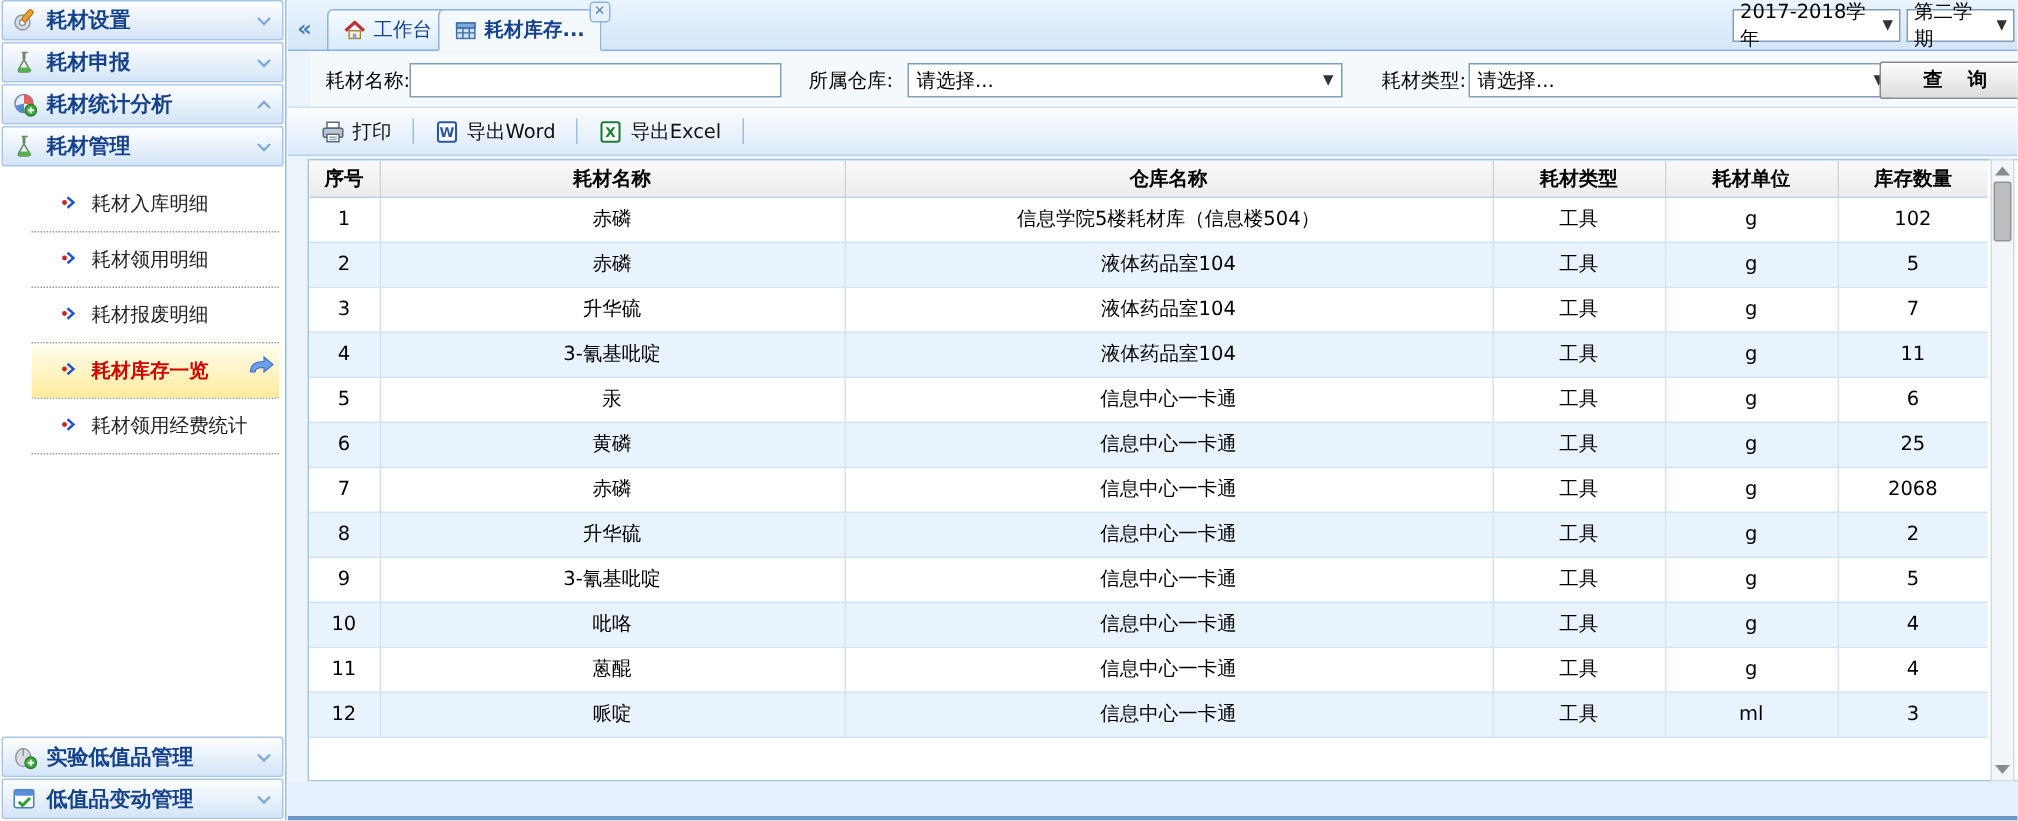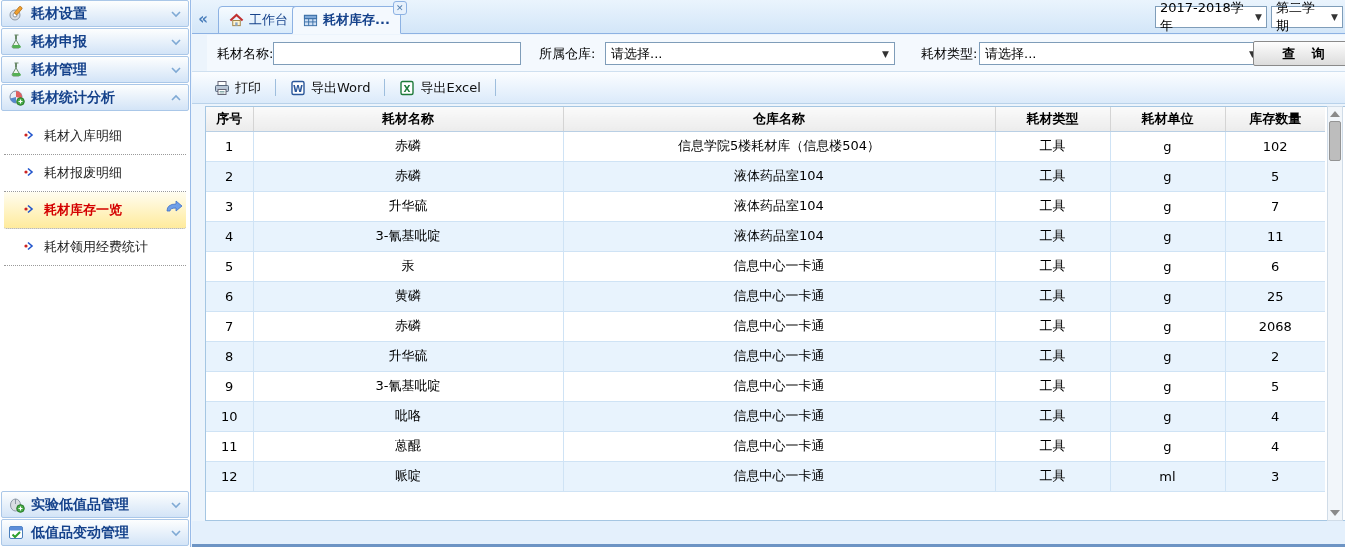--- a/index.html
+++ b/index.html
@@ -8,21 +8,21 @@
 
   
   .sidebar { position:absolute; left:0; top:0; width:191px; height:547px; background:#fff;
              border-right:1px solid #99bbe8; display:flex; flex-direction:column; }
   .acc-header { height:27px; flex:0 0 27px; display:flex; align-items:center; gap:6px; padding:0 6px;
                 background:linear-gradient(#fdfefe,#d3e4f7); border:1px solid #aac7e8; border-radius:2px;
                 margin:0 1px 1px 1px; cursor:pointer; }
   .acc-header .g-icon { width:17px; height:17px; flex:0 0 17px; }
   .acc-header .g-label { font-size:14px; font-weight:bold; color:#15428b; flex:1; white-space:nowrap; }
   .acc-header .chev { width:12px; height:12px; flex:0 0 12px; }
-  .acc-body { flex:1 1 auto; background:#fff; overflow:hidden; padding-top:6px; }
+  .acc-body { flex:1 1 auto; background:#fff; overflow:hidden; padding-top:6px;padding-left:17px; }
   .subitem { position:relative; margin:0 4px; padding:9px 6px 9px 40px; font-size:13px; color:#222;
              border-bottom:1px dotted #9a9a9a; cursor:pointer; white-space:nowrap; }
   .subitem .bullet { position:absolute; left:20px; top:12px; width:10px; height:10px; }
   .subitem.active { background:linear-gradient(#fffdf0,#ffeb9c); color:#d40000; font-weight:bold; border-radius:2px; }
   .subitem .goto { position:absolute; right:2px; top:6px; width:20px; height:18px; }
 
   
   .main { position:absolute; left:192px; top:0; width:1153px; height:547px; }
 
   
@@ -114,50 +114,57 @@
       <path d="M5.2 12 h6.6 l0.9 1.4 a1.2 1.2 0 0 1 -1 1.6 H5.3 a1.2 1.2 0 0 1 -1 -1.6 z" fill="#55b055"></path>
     </svg>
     <span class="g-label">耗材申报</span>
     <svg class="chev" viewBox="0 0 12 12">
         <polyline points="2,4 6,8 10,4" fill="none" stroke="#7fa9d4" stroke-width="1.6"></polyline>
       </svg>
   </div>
 
   <div class="acc-header">
     <svg class="g-icon" viewBox="0 0 17 17">
-      <path d="M6.5 2 h4 M7.5 2 v4 l4.2 7.2 a1.2 1.2 0 0 1 -1 1.8 H5.3 a1.2 1.2 0 0 1 -1 -1.8 L8.5 6 V2" fill="#eef5ee" stroke="#6a8a6a" stroke-width="1"></path>
-      <path d="M5.2 12 h6.6 l0.9 1.4 a1.2 1.2 0 0 1 -1 1.6 H5.3 a1.2 1.2 0 0 1 -1 -1.6 z" fill="#55b055"></path>
-    </svg>
-    <span class="g-label">耗材管理</span>
-    <svg class="chev" viewBox="0 0 12 12">
-        <polyline points="2,4 6,8 10,4" fill="none" stroke="#7fa9d4" stroke-width="1.6"></polyline>
-      </svg>
-  </div>
-
-  <div class="acc-header">
-    <svg class="g-icon" viewBox="0 0 17 17">
       <circle cx="8" cy="8" r="6" fill="#e8eef5" stroke="#7a8aa0"></circle>
       <path d="M8 8 L8 2 A6 6 0 0 1 13.8 9.4 z" fill="#e06060"></path>
       <path d="M8 8 L2.2 9.5 A6 6 0 0 0 8 14 z" fill="#5588cc"></path>
       <circle cx="12.5" cy="12.5" r="3.8" fill="#44aa44" stroke="#2a7a2a"></circle>
       <path d="M12.5 10.5 v4 M10.5 12.5 h4" stroke="#fff" stroke-width="1.2"></path>
     </svg>
     <span class="g-label">耗材统计分析</span>
     <svg class="chev" viewBox="0 0 12 12">
         <polyline points="2,8 6,4 10,8" fill="none" stroke="#7fa9d4" stroke-width="1.6"></polyline>
+      </svg>
+  </div>
+
+  <div class="acc-header">
+    <svg class="g-icon" viewBox="0 0 17 17">
+      <path d="M6.5 2 h4 M7.5 2 v4 l4.2 7.2 a1.2 1.2 0 0 1 -1 1.8 H5.3 a1.2 1.2 0 0 1 -1 -1.8 L8.5 6 V2" fill="#eef5ee" stroke="#6a8a6a" stroke-width="1"></path>
+      <path d="M5.2 12 h6.6 l0.9 1.4 a1.2 1.2 0 0 1 -1 1.6 H5.3 a1.2 1.2 0 0 1 -1 -1.6 z" fill="#55b055"></path>
+    </svg>
+    <span class="g-label">耗材管理</span>
+    <svg class="chev" viewBox="0 0 12 12">
+        <polyline points="2,4 6,8 10,4" fill="none" stroke="#7fa9d4" stroke-width="1.6"></polyline>
       </svg>
   </div>
 
   <div class="acc-body">
     <div class="subitem">
       <svg class="bullet" viewBox="0 0 10 10">
           <circle cx="2" cy="5" r="1.6" fill="#cc2222"></circle>
           <path d="M4 1.5 l4 3.5 -4 3.5" fill="none" stroke="#2255cc" stroke-width="1.6"></path>
         </svg>
       <span>耗材入库明细</span>
+    </div>
+    <div class="subitem">
+      <svg class="bullet" viewBox="0 0 10 10">
+          <circle cx="2" cy="5" r="1.6" fill="#cc2222"></circle>
+          <path d="M4 1.5 l4 3.5 -4 3.5" fill="none" stroke="#2255cc" stroke-width="1.6"></path>
+        </svg>
+      <span>耗材领用明细</span>
     </div>
     <div class="subitem">
       <svg class="bullet" viewBox="0 0 10 10">
           <circle cx="2" cy="5" r="1.6" fill="#cc2222"></circle>
           <path d="M4 1.5 l4 3.5 -4 3.5" fill="none" stroke="#2255cc" stroke-width="1.6"></path>
         </svg>
       <span>耗材报废明细</span>
     </div>
     <div class="subitem active">
       <svg class="bullet" viewBox="0 0 10 10">

